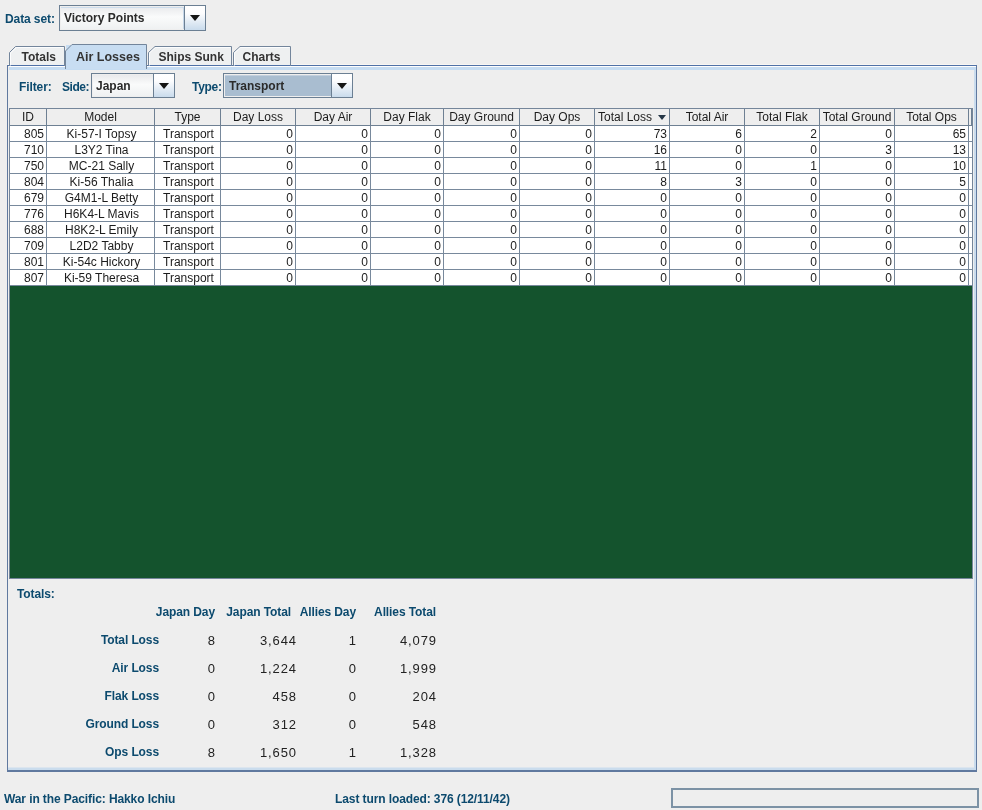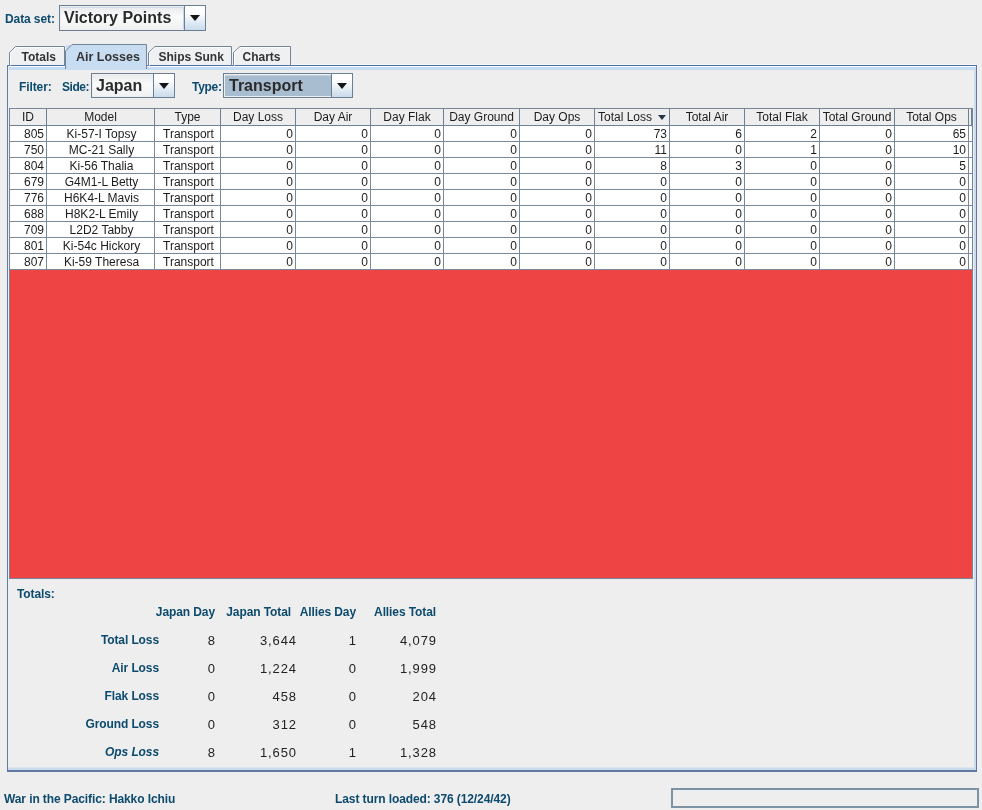--- a/index.html
+++ b/index.html
@@ -1,20 +1,20 @@
 <!DOCTYPE html>
 <html><head>
 <meta charset="utf-8">
 <style>
 html,body{margin:0;padding:0;}
 body{width:982px;height:810px;background:#eeeeee;font-family:"Liberation Sans",sans-serif;position:relative;overflow:hidden;}
 .abs{position:absolute;}
 .lbl{position:absolute;font-weight:bold;font-size:12px;color:#0c4a6e;letter-spacing:-0.1px;white-space:pre;}
 .combo{position:absolute;border:1px solid #6b7f93;box-sizing:border-box;}
-.combo .txt{position:absolute;left:1px;top:1px;bottom:1px;right:21px;display:flex;align-items:center;padding-left:4px;font-weight:bold;font-size:16px;color:#2b2b2b;}
+.combo .txt{position:absolute;left:1px;top:1px;bottom:1px;right:21px;display:flex;align-items:center;padding-left:4px;font-weight:bold;font-size:12px;color:#2b2b2b;}
 .combo .btn{position:absolute;right:0;top:0;bottom:0;width:20px;border-left:1px solid #6b7f93;background:linear-gradient(#ffffff,#fdfdfe 30%,#c9dbec);}
 .combo .tri{position:absolute;left:50%;top:50%;margin-left:-5.5px;margin-top:-3px;width:0;height:0;border-left:5.5px solid transparent;border-right:5.5px solid transparent;border-top:6px solid #141414;}
 
 #scrollpane th{font-weight:normal;height:17px;padding:0;box-sizing:border-box;border-right:1px solid #6e8093;border-bottom:1px solid #6e8093;background:#eeeeee;text-align:center;overflow:hidden;white-space:nowrap;}
 #scrollpane td{height:16px;padding:0;box-sizing:border-box;border-right:1px solid #78899c;border-bottom:1px solid #78899c;overflow:hidden;white-space:nowrap;background:#ffffff;}
 #scrollpane td.r{text-align:right;padding-right:2px;}
 #scrollpane td.l{text-align:center;padding-left:2px;}
 #scrollpane td.m{border-right:none;}
 .sort{display:inline-block;width:0;height:0;border-left:4.5px solid transparent;border-right:4.5px solid transparent;border-top:5px solid #253646;margin-left:6px;margin-bottom:1px;}
 .tv{position:absolute;font-size:13px;letter-spacing:0.9px;color:#222;text-align:right;white-space:pre;}
@@ -61,21 +61,21 @@
     </div>
 </div>
 <div class="lbl" style="left:192px;top:80px;letter-spacing:-0.3px;">Type:</div>
 <div class="combo" style="left:223px;top:73px;width:130px;height:25px;">
   <div class="txt" style="background:#a9bdd0;box-shadow:inset 0 1px 0 #c2cfdd;">Transport</div>
   <div class="btn">
       <span class="tri"></span>
     </div>
 </div>
 
-<div class="abs" id="scrollpane" style="left:9px;top:108px;width:962px;height:469px;border:1px solid #75869a;background:#ef4444;">
+<div class="abs" id="scrollpane" style="left:9px;top:108px;width:962px;height:469px;border:1px solid #75869a;background:#14532d;">
 <table style="border-collapse:separate;border-spacing:0;table-layout:fixed;width:962px;font-size:12px;color:#1c1c1c;">
 <colgroup>
         <col style="width:37px">
         <col style="width:108px">
         <col style="width:66px">
         <col style="width:75px">
         <col style="width:75px">
         <col style="width:73px">
         <col style="width:76px">
         <col style="width:75px">
@@ -110,20 +110,36 @@
 <td class="r">0</td>
 <td class="r">0</td>
 <td class="r">0</td>
 <td class="r">0</td>
 <td class="r">0</td>
 <td class="r">73</td>
 <td class="r">6</td>
 <td class="r">2</td>
 <td class="r">0</td>
 <td class="r">65</td>
+          <td class="m"></td>
+</tr>
+<tr>
+<td class="r">710</td>
+<td class="l">L3Y2 Tina</td>
+<td class="l">Transport</td>
+<td class="r">0</td>
+<td class="r">0</td>
+<td class="r">0</td>
+<td class="r">0</td>
+<td class="r">0</td>
+<td class="r">16</td>
+<td class="r">0</td>
+<td class="r">0</td>
+<td class="r">3</td>
+<td class="r">13</td>
           <td class="m"></td>
 </tr>
 <tr>
 <td class="r">750</td>
 <td class="l">MC-21 Sally</td>
 <td class="l">Transport</td>
 <td class="r">0</td>
 <td class="r">0</td>
 <td class="r">0</td>
 <td class="r">0</td>
@@ -269,21 +285,21 @@
 <div class="lbl" style="left:39px;width:120px;top:689px;text-align:right;">Flak Loss</div>
 <div class="tv" style="left:106px;width:110px;top:689px;">0</div>
 <div class="tv" style="left:187px;width:110px;top:689px;">458</div>
 <div class="tv" style="left:247px;width:110px;top:689px;">0</div>
 <div class="tv" style="left:327px;width:110px;top:689px;">204</div>
 <div class="lbl" style="left:39px;width:120px;top:717px;text-align:right;">Ground Loss</div>
 <div class="tv" style="left:106px;width:110px;top:717px;">0</div>
 <div class="tv" style="left:187px;width:110px;top:717px;">312</div>
 <div class="tv" style="left:247px;width:110px;top:717px;">0</div>
 <div class="tv" style="left:327px;width:110px;top:717px;">548</div>
-<div class="lbl" style="left:39px;width:120px;top:745px;text-align:right;font-style:italic;">Ops Loss</div>
+<div class="lbl" style="left:39px;width:120px;top:745px;text-align:right;">Ops Loss</div>
 <div class="tv" style="left:106px;width:110px;top:745px;">8</div>
 <div class="tv" style="left:187px;width:110px;top:745px;">1,650</div>
 <div class="tv" style="left:247px;width:110px;top:745px;">1</div>
 <div class="tv" style="left:327px;width:110px;top:745px;">1,328</div>
 
 <div class="lbl" style="left:4px;top:792px;">War in the Pacific: Hakko Ichiu</div>
-<div class="lbl" style="left:335px;top:792px;">Last turn loaded: 376 (12/24/42)</div>
+<div class="lbl" style="left:335px;top:792px;">Last turn loaded: 376 (12/11/42)</div>
 <div class="abs" style="left:671px;top:788px;width:304px;height:16px;border:2px solid #7c92a5;background:#eeeeee;"></div>
 
 </body></html>

